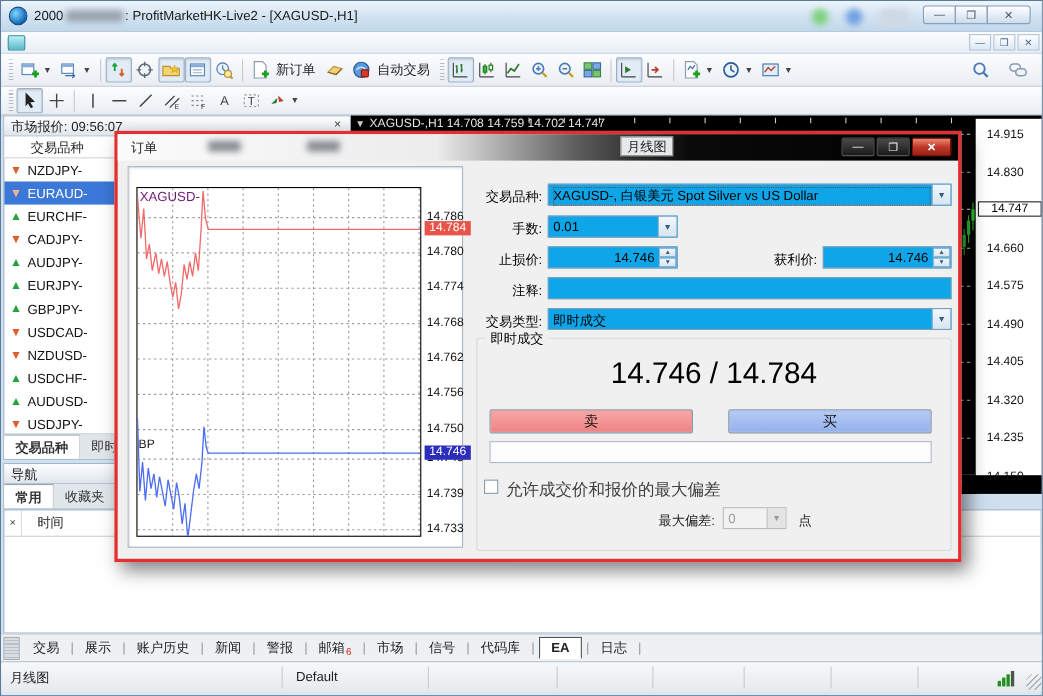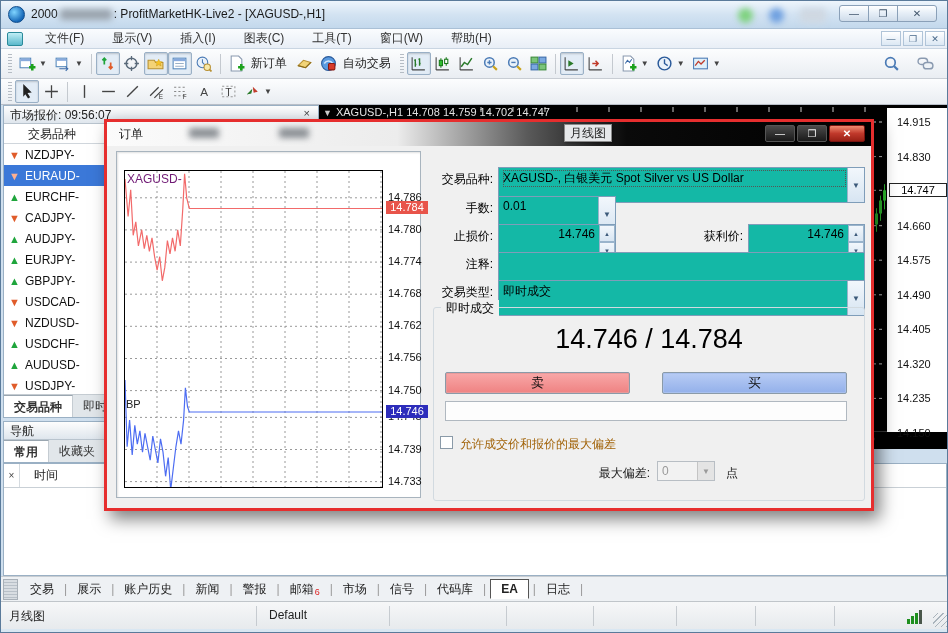--- a/index.html
+++ b/index.html
@@ -82,36 +82,36 @@
   .odbtn.close{width:36px;background:linear-gradient(#f08a70,#c0392b 50%,#992015);border-color:#7a1410;color:#fff;font-weight:bold;}
   #odchartpanel{position:absolute;left:9px;top:29px;width:305px;height:347px;background:#fff;border:1px solid #a8b4be;box-shadow:inset 1px 1px 2px rgba(0,0,0,.12);}
   #odchartbox{position:absolute;left:7px;top:18px;width:259px;height:318px;border:1px solid #000;background:#fff;}
   #odsym{position:absolute;left:10px;top:20px;font-size:12px;color:#701a75;z-index:2;}
   #bplab{position:absolute;left:9px;top:246px;font-size:11px;color:#222;z-index:2;}
   .otick{position:absolute;left:271px;font-size:11px;color:#111;}
   .obadge{position:absolute;left:269px;width:42px;height:13px;font-size:11px;color:#fff;text-align:center;line-height:13px;z-index:4;}
   #oask{background:#e8544a;}
   #obid{background:#2d2dbb;}
   .flabel{position:absolute;font-size:12px;color:#000;text-align:right;width:110px;}
-  .combo,.tinput,.spin{position:absolute;height:36px;border:1px solid #7f9db9;background:#14b8a6;font-size:12px;color:#000;}
+  .combo,.tinput,.spin{position:absolute;height:20px;border:1px solid #7f9db9;background:#0ea5e9;font-size:12px;color:#000;}
   .combo .cv{position:absolute;left:4px;top:2px;right:18px;white-space:nowrap;overflow:hidden;}
   .combo .ca{position:absolute;right:0;top:0;width:17px;height:100%;background:linear-gradient(#f2f7fc,#d7e5f2);border-left:1px solid #9ab4cc;color:#3c5a7a;font-size:8px;display:flex;align-items:center;justify-content:center;}
   .combo.focus .cv{outline:1px dotted #555;outline-offset:-1px;}
   .spin .sv{position:absolute;left:4px;top:2px;right:20px;text-align:right;}
   .spin .sb{position:absolute;right:0;top:0;width:16px;height:100%;display:flex;flex-direction:column;}
   .spin .sb span{flex:1;border:1px solid #9ab4cc;background:linear-gradient(#f2f7fc,#d7e5f2);font-size:6px;color:#3c5a7a;display:flex;align-items:center;justify-content:center;}
   #odgroup{position:absolute;left:326px;top:185px;width:432px;height:194px;border:1px solid #d2dae0;border-radius:3px;}
   #odgrouplab{position:absolute;left:334px;top:178px;background:#f0f0f0;padding:0 5px;font-size:12px;color:#000;z-index:2;}
   #odquote{position:absolute;left:0;top:16px;width:100%;text-align:center;font-size:27px;color:#000;}
   .bigbtn{position:absolute;top:64px;width:185px;height:22px;border:1px solid #8a9aa8;border-radius:2px;font-size:13px;color:#111;display:flex;align-items:center;justify-content:center;}
   #sellbtn{left:11px;background:linear-gradient(#f8a8a8,#ef8282);box-shadow:inset 0 0 0 1px #e89a9a;}
   #buybtn{left:228px;background:linear-gradient(#b8ccf4,#93b0ea);box-shadow:inset 0 0 0 1px #a8c0ee;}
   #odempty{position:absolute;left:11px;top:93px;width:402px;height:20px;border:1px solid #b0b8c0;background:#fdfdfd;}
   #odcheck{position:absolute;left:6px;top:128px;width:13px;height:13px;border:1px solid #8a9aa8;background:#fff;}
-  #odchecklab{position:absolute;left:26px;top:128px;font-size:12px;color:#a16207;}
+  #odchecklab{position:absolute;left:26px;top:128px;font-size:15px;color:#404040;}
   #devlab{position:absolute;left:106px;top:157px;width:110px;text-align:right;font-size:12px;color:#222;}
   #devcombo{position:absolute;left:223px;top:153px;width:58px;height:20px;border:1px solid #b8bec4;background:#f2f2f2;}
   #devcombo .cv{color:#999;}
   #devcombo .ca{background:#e4e4e4;border-left:1px solid #c4c4c4;color:#9a9a9a;}
   #devunit{position:absolute;left:292px;top:157px;font-size:12px;color:#222;}
   
   #tooltip{position:absolute;left:563px;top:123px;min-width:46px;height:18px;background:#e6e8ea;border:1px solid #8a8a8a;font-size:12px;color:#222;text-align:center;line-height:16px;padding:0 5px;z-index:70;box-shadow:1px 1px 3px rgba(0,0,0,.4);}
   
   #tabsbar{position:absolute;left:0;top:575px;width:948px;height:25px;background:#eef1f4;border-top:1px solid #c8cdd2;display:flex;align-items:center;}
   #tabgrip{width:15px;height:21px;margin:0 6px 0 2px;border:1px solid #a8b0b8;background:repeating-linear-gradient(to bottom,#d8dde2 0 2px,#b8c0c8 2px 3px);}
@@ -144,29 +144,20 @@
     <span class="blurdot" id="bd3"></span>
     <div id="winbtns">
       <span class="wbtn first">—</span>
       <span class="wbtn">❐</span>
       <span class="wbtn last">✕</span>
     </div>
   </div>
 
   <div id="menubar">
     <span id="menuicon"></span>
-    <div id="menuitems">
-        <span class="menu-item">文件(F)</span>
-        <span class="menu-item">显示(V)</span>
-        <span class="menu-item">插入(I)</span>
-        <span class="menu-item">图表(C)</span>
-        <span class="menu-item">工具(T)</span>
-        <span class="menu-item">窗口(W)</span>
-        <span class="menu-item">帮助(H)</span>
-      </div>
     <div id="mdibtns">
       <span class="mdibtn">—</span>
       <span class="mdibtn">❐</span>
       <span class="mdibtn">✕</span>
     </div>
   </div>
 
   <div id="toolbar1">
     <span class="tgrip"></span>
     <span class="tb">

